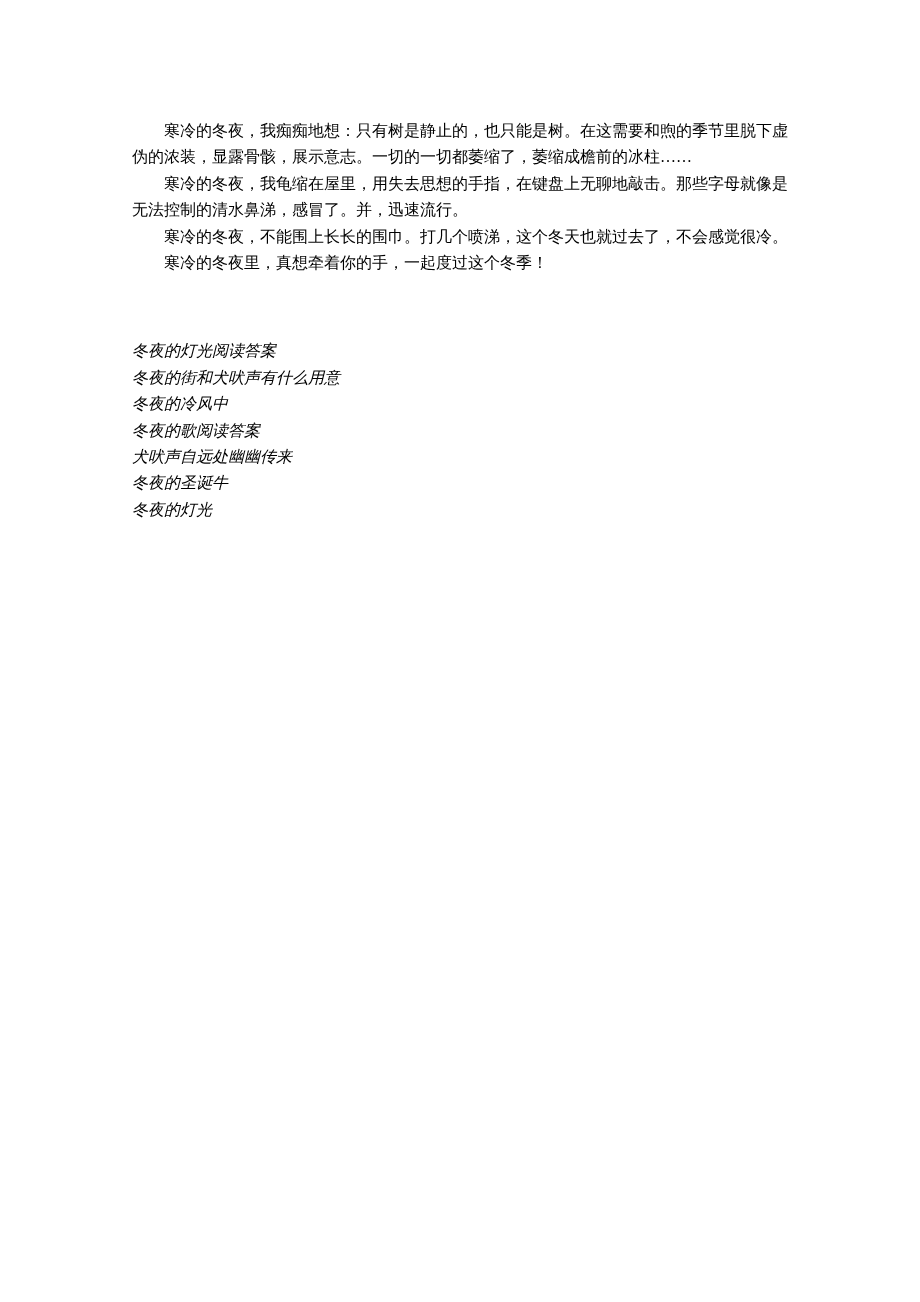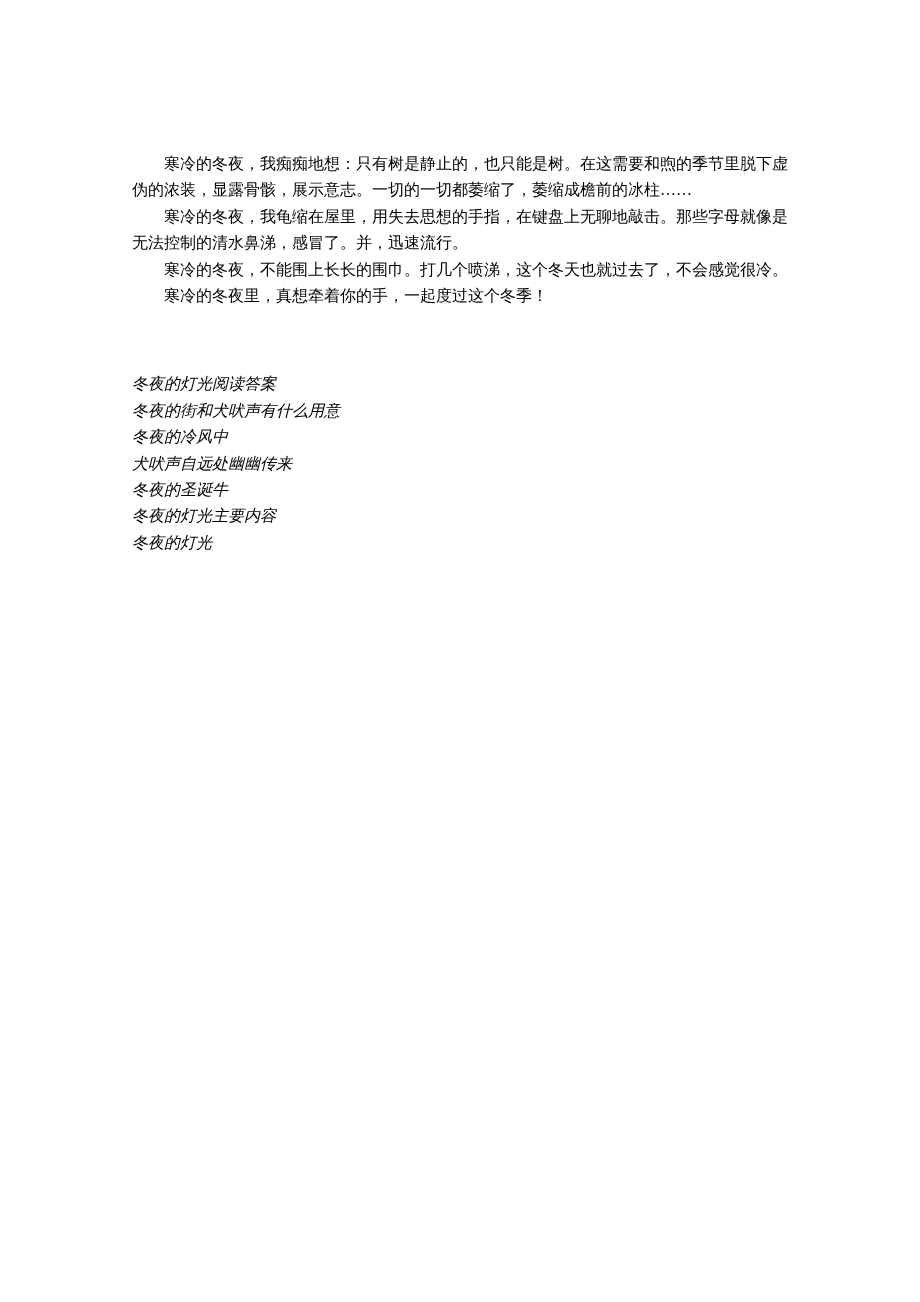--- a/index.html
+++ b/index.html
@@ -8,21 +8,20 @@
     background: #ffffff;
     width: 920px;
     height: 1302px;
     font-family: "SimSun", "宋体", serif;
     font-size: 16px;
     color: #000000;
     line-height: 1.65;
   }
   .page {
     padding: 118px 132px 0 132px;
-    margin-top: 33px;
   }
   .para {
     text-indent: 2em;
     margin: 0;
     text-align: justify;
   }
   .list {
     margin-top: 62px;
   }
   .list-item {
@@ -37,19 +36,19 @@
 
   <p class="para">寒冷的冬夜，我痴痴地想：只有树是静止的，也只能是树。在这需要和煦的季节里脱下虚伪的浓装，显露骨骸，展示意志。一切的一切都萎缩了，萎缩成檐前的冰柱……</p>
   <p class="para">寒冷的冬夜，我龟缩在屋里，用失去思想的手指，在键盘上无聊地敲击。那些字母就像是无法控制的清水鼻涕，感冒了。并，迅速流行。</p>
   <p class="para">寒冷的冬夜，不能围上长长的围巾。打几个喷涕，这个冬天也就过去了，不会感觉很冷。</p>
   <p class="para">寒冷的冬夜里，真想牵着你的手，一起度过这个冬季！</p>
 
   <div class="list">
     <p class="list-item">冬夜的灯光阅读答案</p>
     <p class="list-item">冬夜的街和犬吠声有什么用意</p>
     <p class="list-item">冬夜的冷风中</p>
+    <p class="list-item">冬夜的歌阅读答案</p>
     <p class="list-item">犬吠声自远处幽幽传来</p>
     <p class="list-item">冬夜的圣诞牛</p>
-    <p class="list-item">冬夜的灯光主要内容</p>
     <p class="list-item">冬夜的灯光</p>
   </div>
 
 </div>
 
 </body></html>

